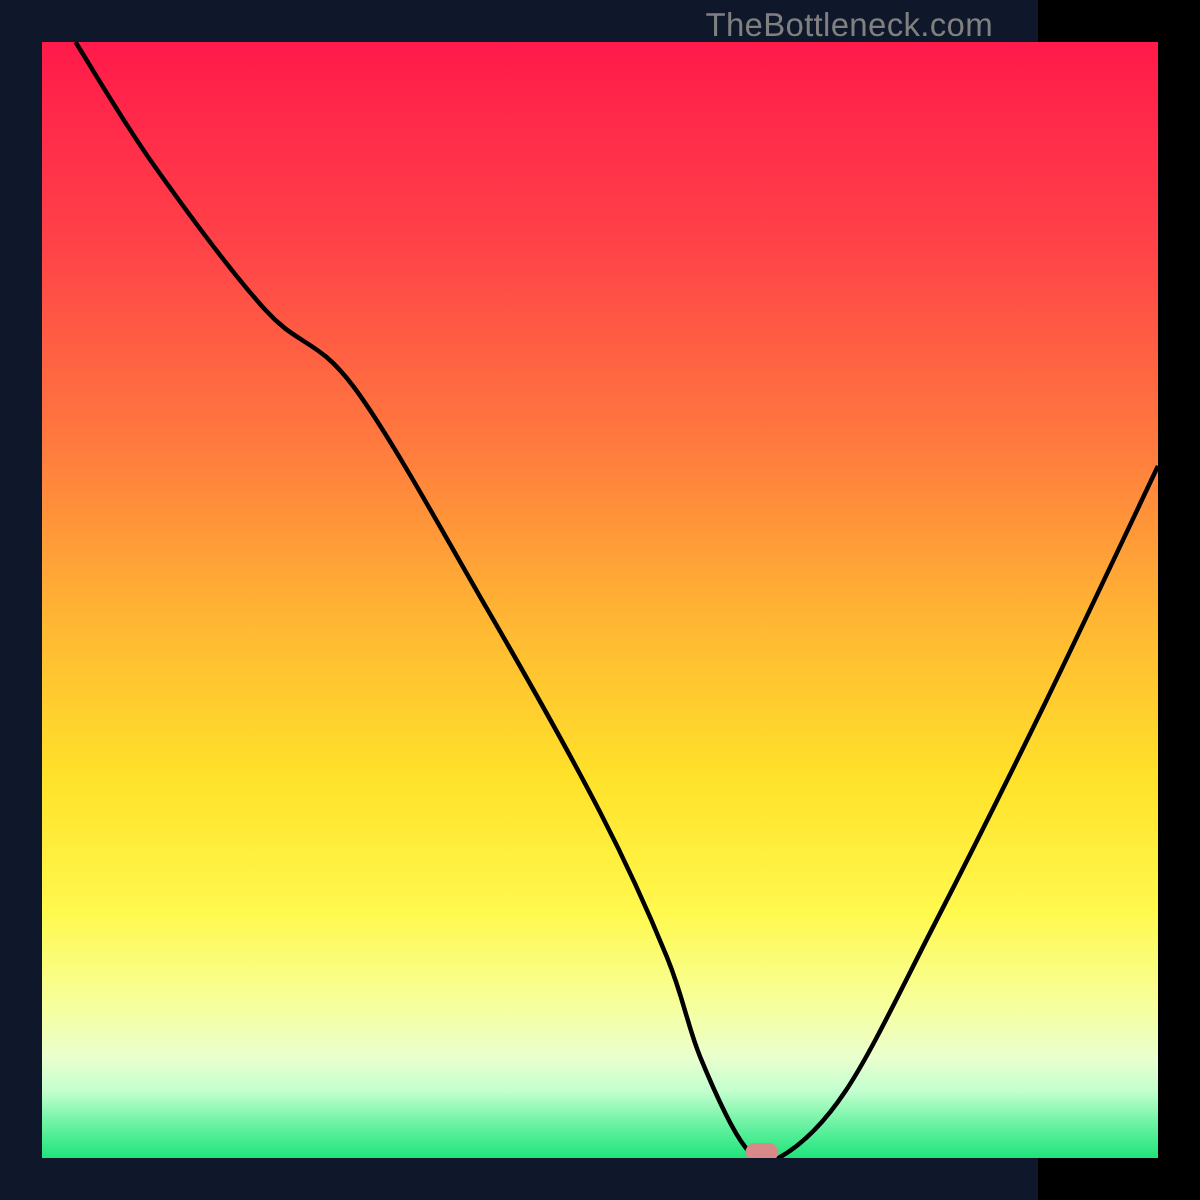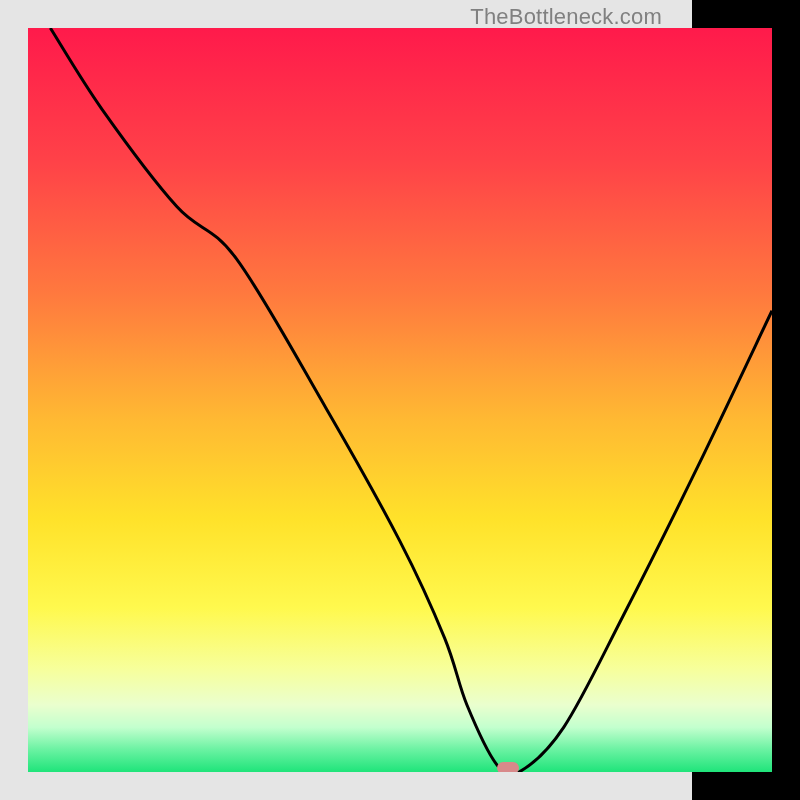--- a/index.html
+++ b/index.html
@@ -8,21 +8,21 @@
     width: 800px;
     height: 800px;
     overflow: hidden;
     background: #000;
     font-family: Arial, Helvetica, sans-serif;
   }
   .frame {
     position: relative;
     width: 692px;
     height: 800px;
-    background: #e5e5e5;
+    background: #0f172a;
   }
   .plot-area {
     position: absolute;
     left: 28px;
     top: 28px;
     width: 744px;
     height: 744px;
     overflow: hidden;
   }
   .gradient {

